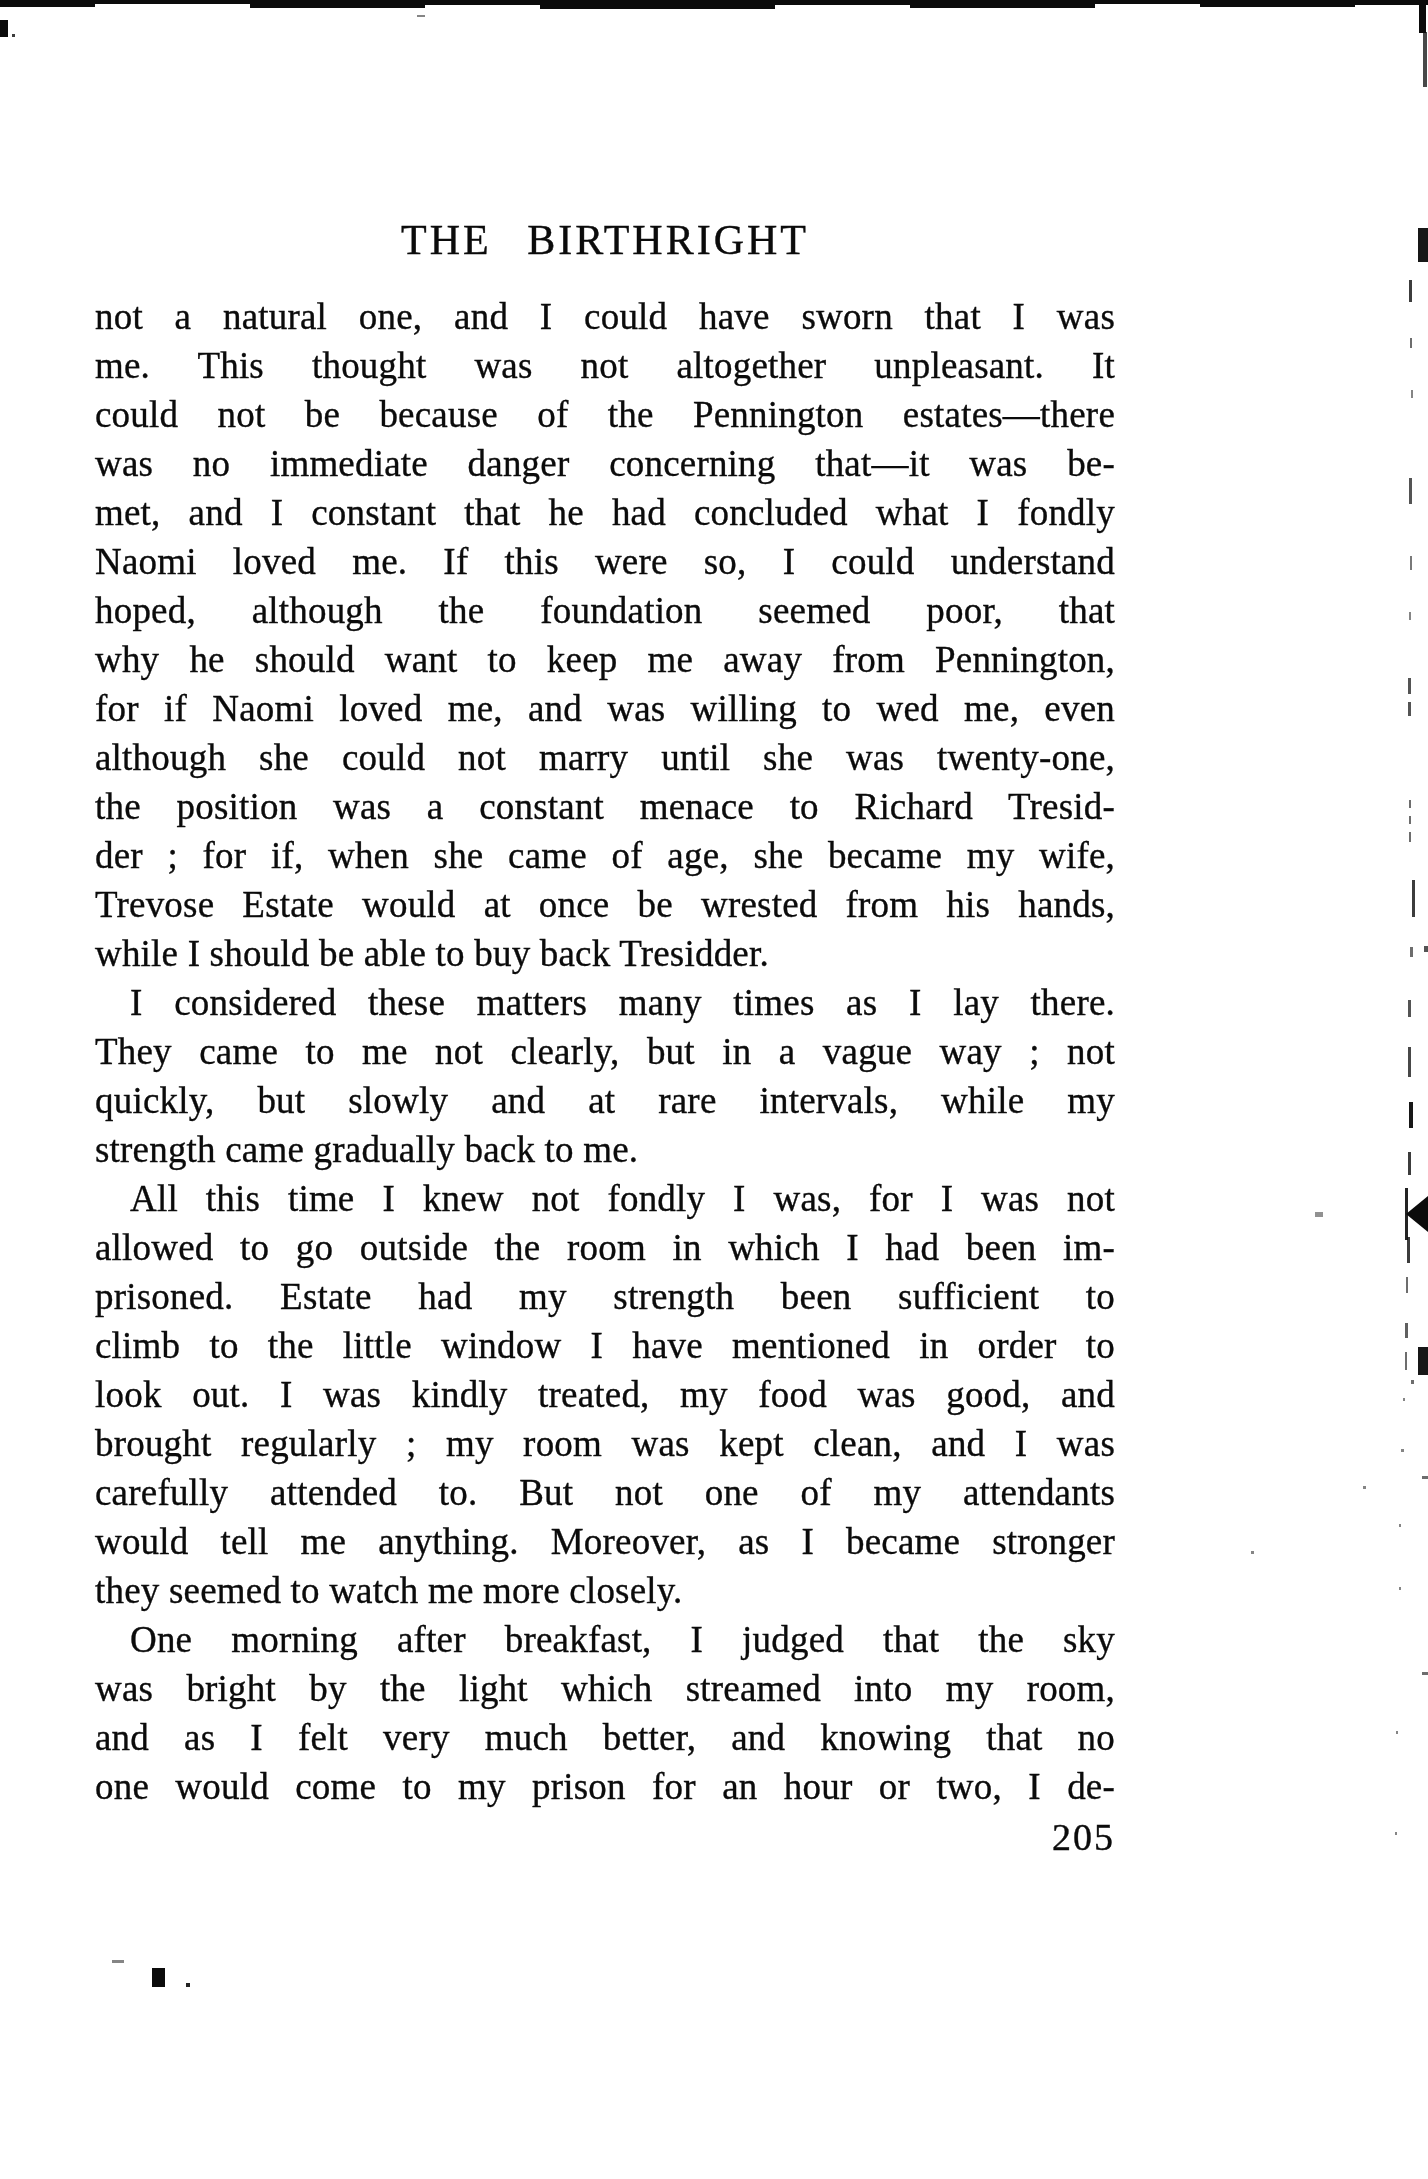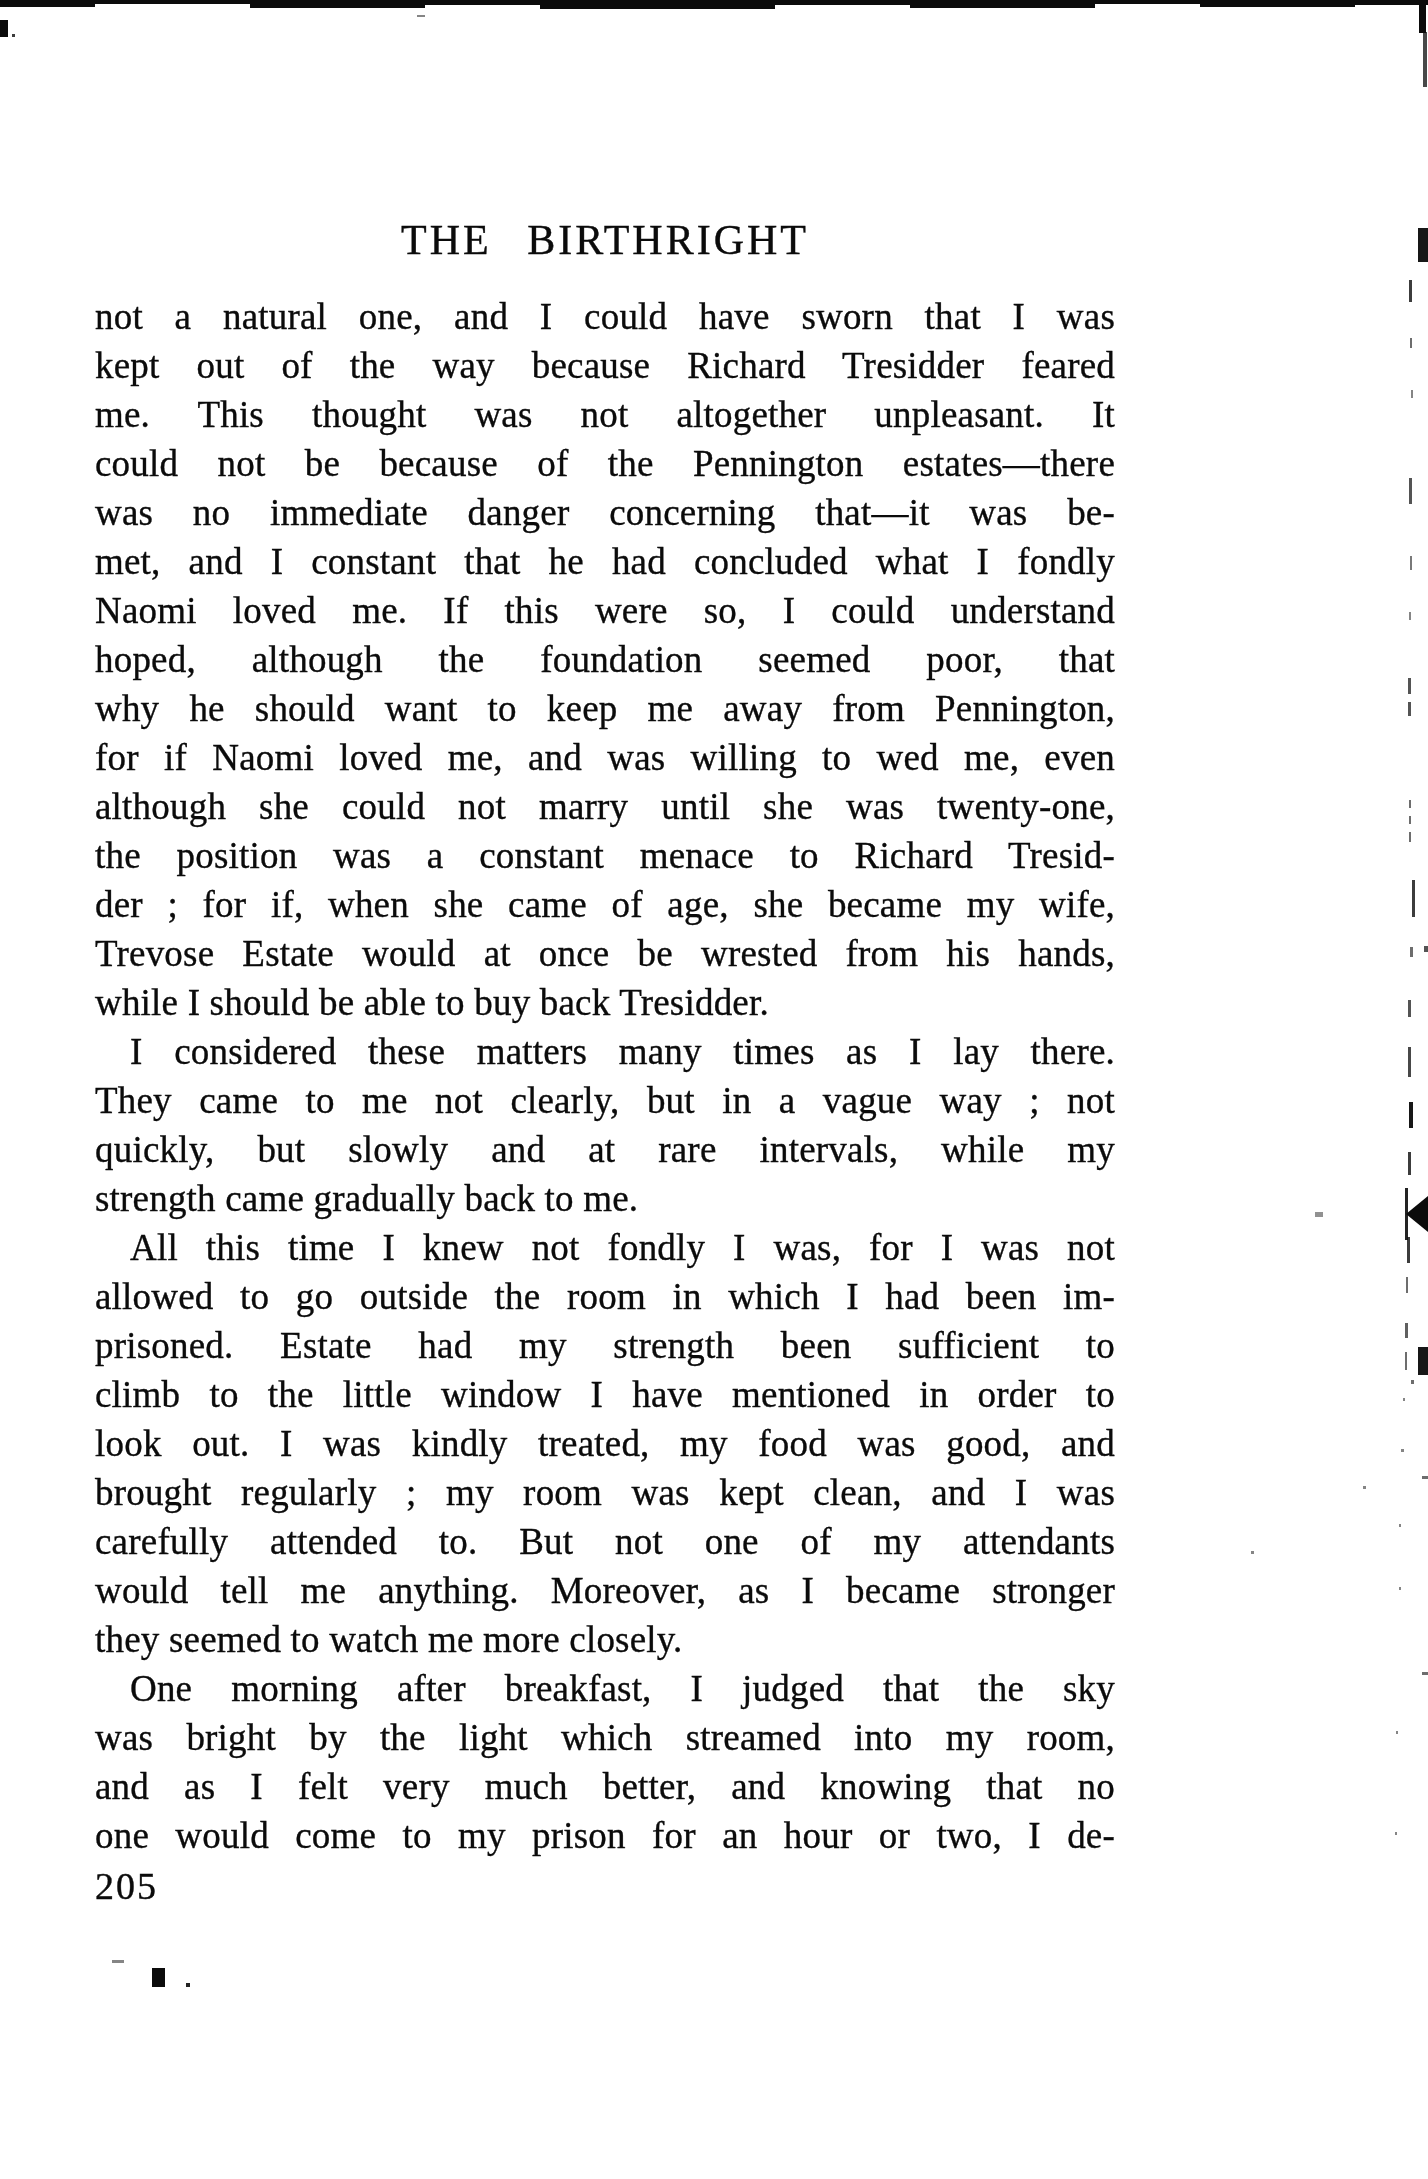--- a/index.html
+++ b/index.html
@@ -49,21 +49,21 @@
     -webkit-text-stroke: 0.35px #0b0b0b;
   }
   .line.p-end {
     text-align-last: left;
   }
   .line.indent {
     text-indent: 35px;
   }
   .page-number {
     margin-top: 4px;
-    text-align: left;
+    text-align: right;
     font-size: 38px;
     line-height: 44px;
     letter-spacing: 2px;
     -webkit-text-stroke: 0.4px #0b0b0b;
   }
   .artifact {
     position: absolute;
     background: #0b0b0b;
   }
   #arrow-blob {
@@ -82,21 +82,20 @@
 
 <div id="scan-page">
 
   <div id="content-column">
 
     <div class="running-head">THE BIRTHRIGHT</div>
 
     <div class="body-text">
 
       <div class="line">not a natural one, and I could have sworn that I was</div>
-      <div class="line">kept out of the way because Richard Tresidder feared</div>
       <div class="line">me.  This thought was not altogether unpleasant.  It</div>
       <div class="line">could not be because of the Pennington estates—there</div>
       <div class="line">was no immediate danger concerning that—it was be-</div>
       <div class="line">met, and I constant that he had concluded what I fondly</div>
       <div class="line">Naomi loved me.  If this were so, I could understand</div>
       <div class="line">hoped, although the foundation seemed poor, that</div>
       <div class="line">why he should want to keep me away from Pennington,</div>
       <div class="line">for if Naomi loved me, and was willing to wed me, even</div>
       <div class="line">although she could not marry until she was twenty-one,</div>
       <div class="line">the position was a constant menace to Richard Tresid-</div>

